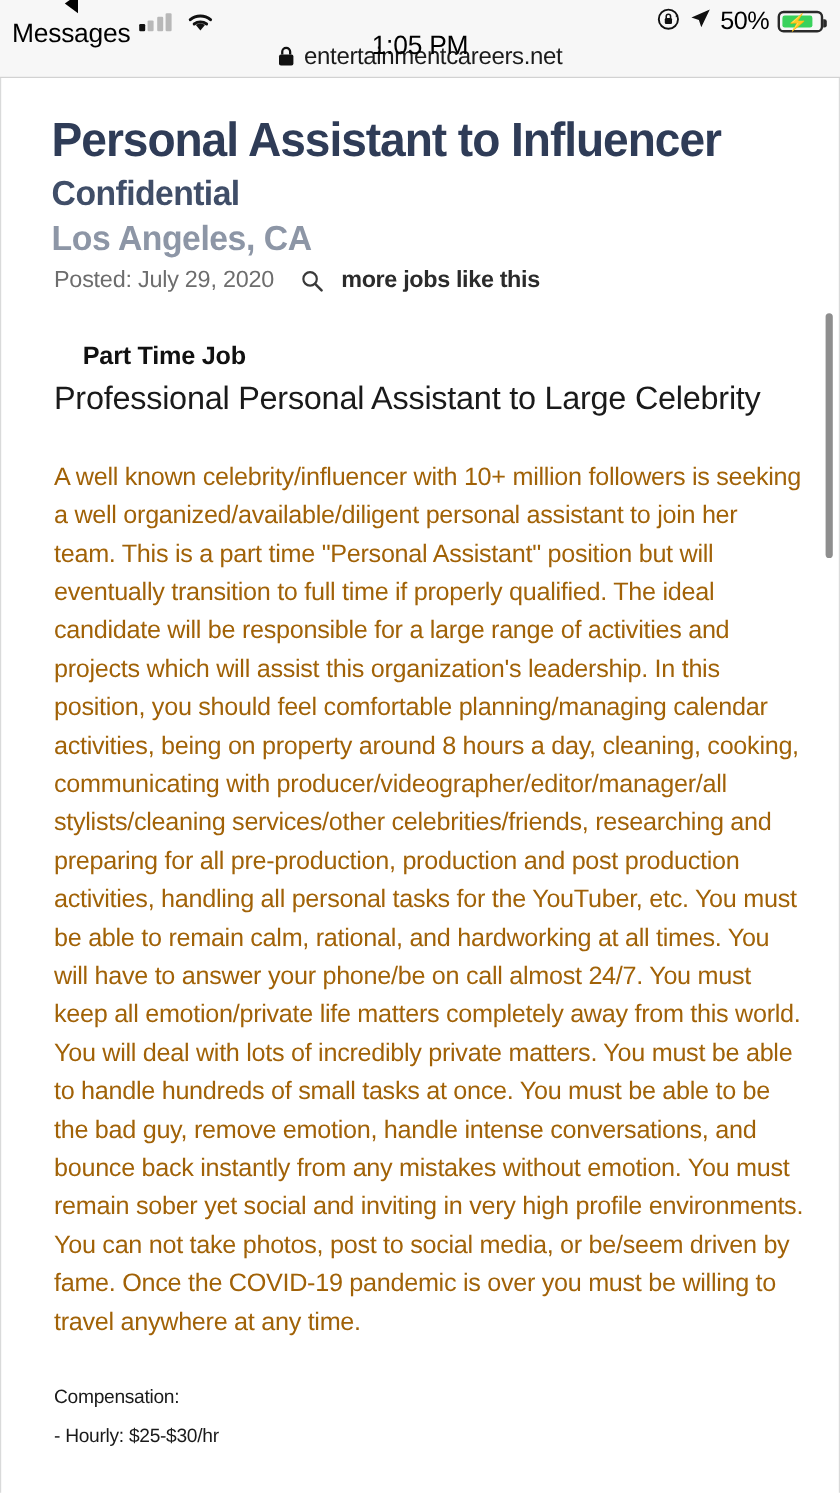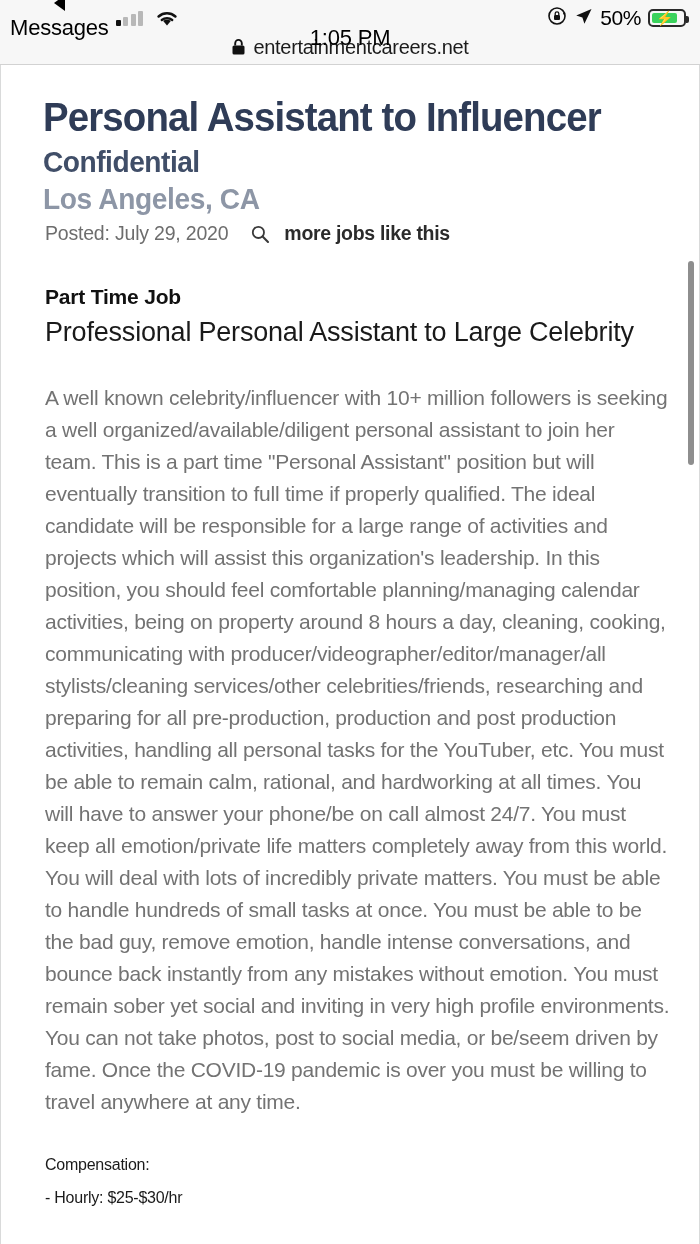--- a/index.html
+++ b/index.html
@@ -139,28 +139,28 @@
     margin-left: 2px;
     margin-bottom: 40px;
   }
   .posted-date { font-size: 19.5px; color: #6d6d6d; letter-spacing: -0.2px; }
   .search-ic { display:flex; align-items:center; margin-left: 8px; }
   .more-jobs { font-size: 19.5px; font-weight: 700; color: #2b2b2b; letter-spacing: -0.3px; }
 
   .body-area { padding-left: 2px; }
   .job-type {
     font-size: 21px; font-weight: 700; color: #111;
-    letter-spacing: -0.2px; margin-bottom: 8px;
+    letter-spacing: -0.2px; margin-bottom: 8px; margin-left: 24px;
   }
   .subtitle {
     font-size: 27px; color: #1a1a1a; letter-spacing: -0.2px;
     margin-bottom: 34px;
   }
   .para {
-    font-size: 21px; color: #737373;
+    font-size: 21px; color: #a16207;
     line-height: 32px; letter-spacing: -0.25px;
     max-width: 645px;
   }
   .spacer-sm { height: 30px; }
   .comp-line {
     font-size: 16px; color: #1a1a1a;
     line-height: 33px; letter-spacing: -0.25px;
   }
   .clipped {
     font-size: 21px; color: #1a1a1a;

